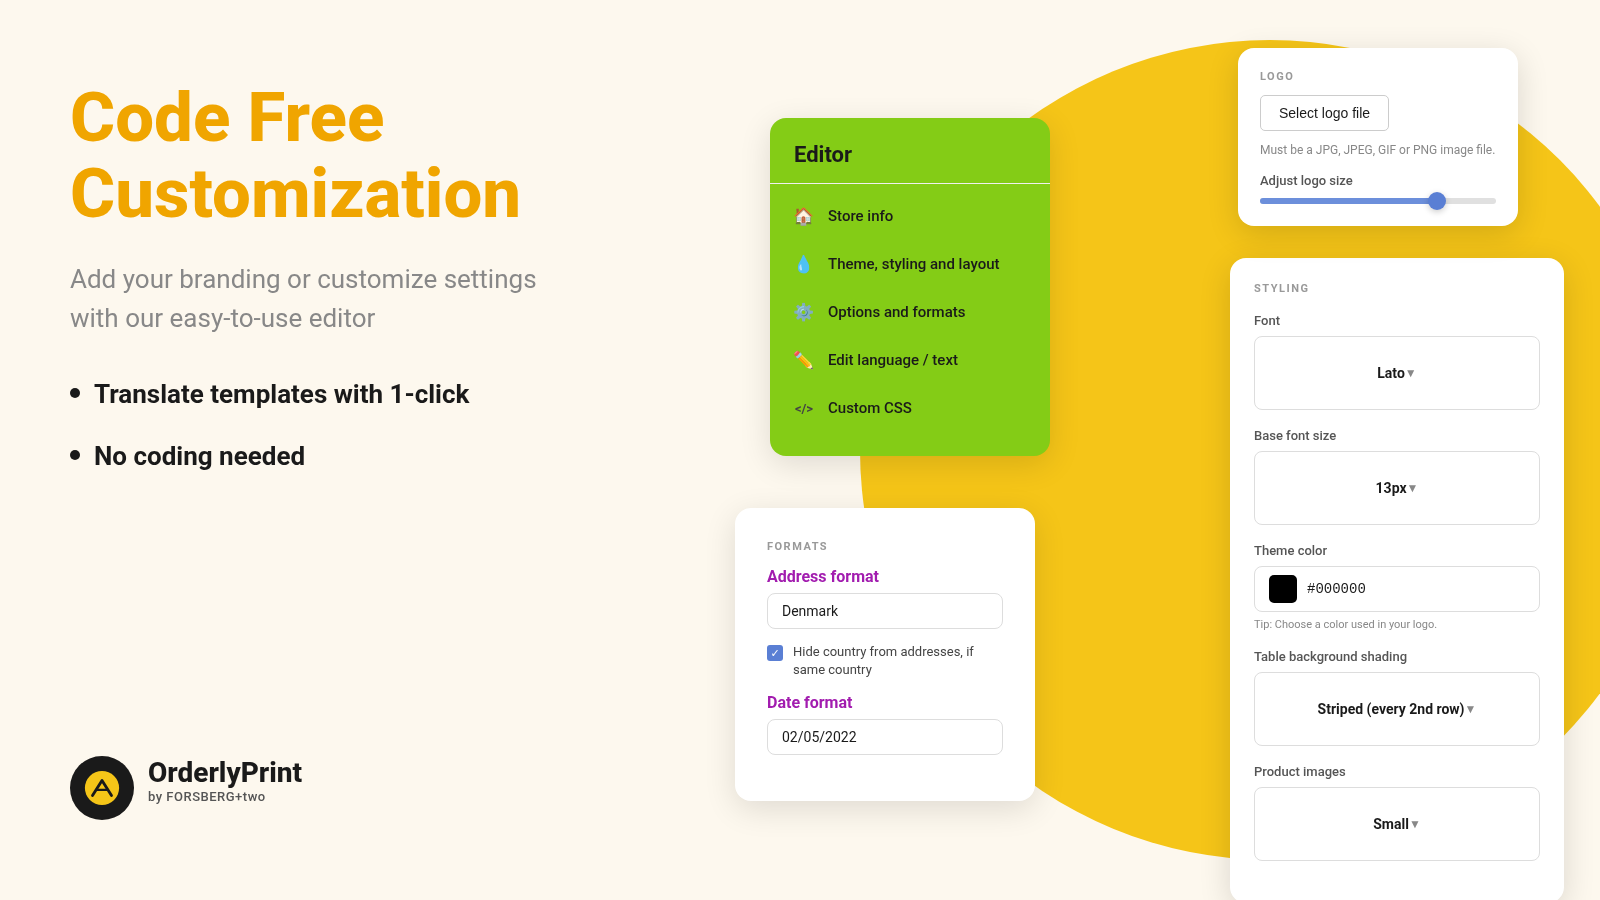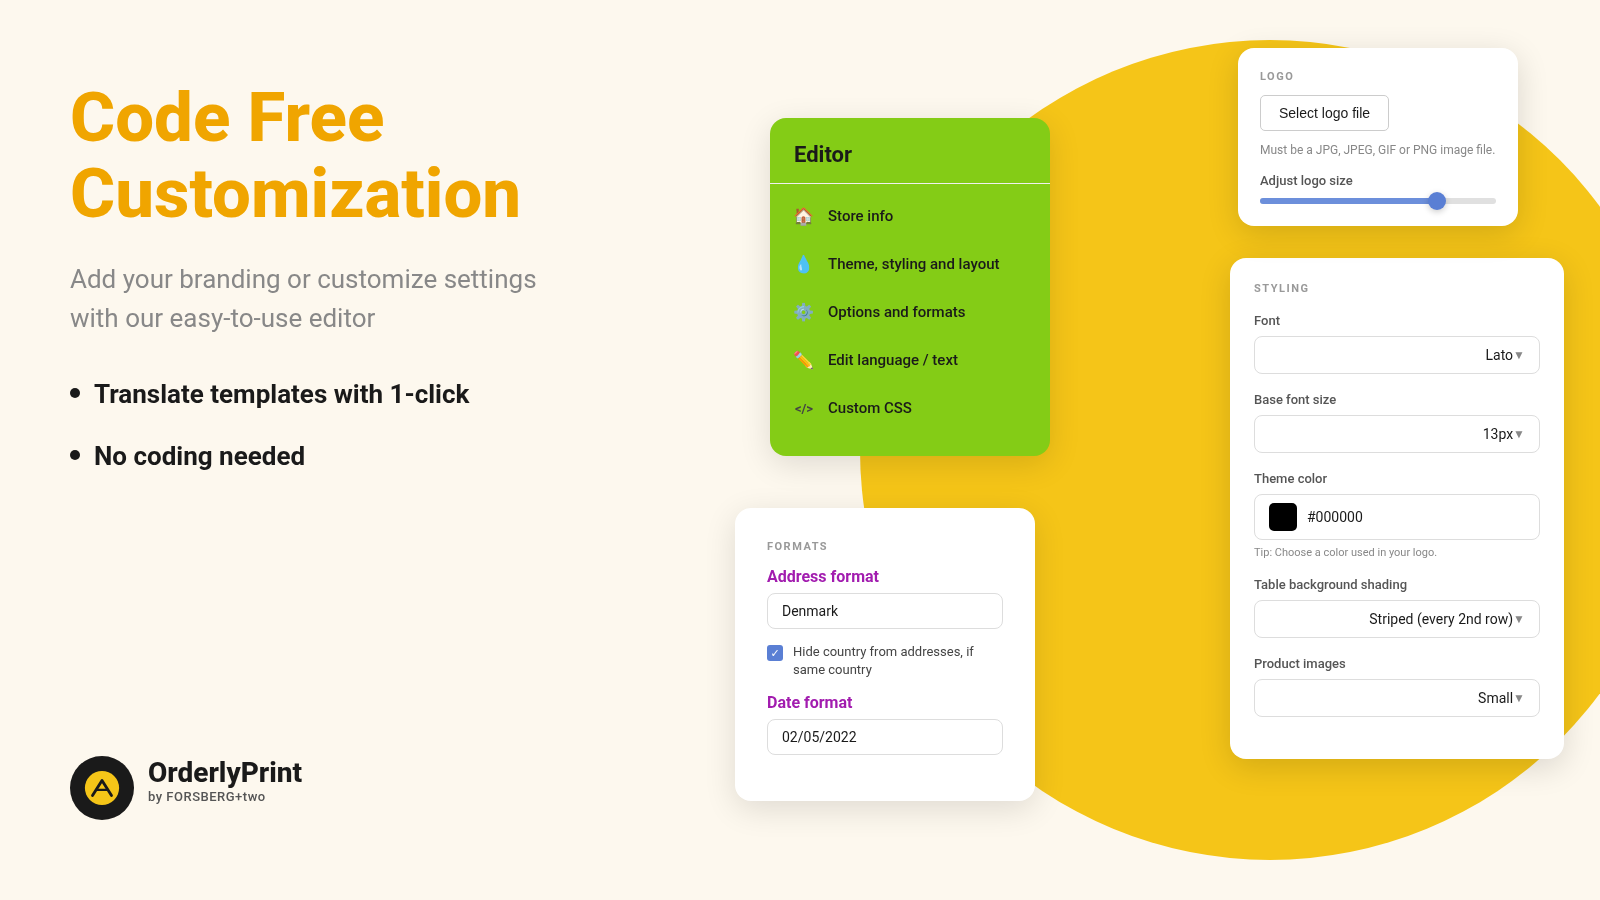--- a/index.html
+++ b/index.html
@@ -277,42 +277,44 @@
       font-size: 13px;
       color: #555;
       margin-bottom: 8px;
       font-weight: 500;
     }
 
     .styled-select {
       width: 100%;
       border: 1.5px solid #ddd;
       border-radius: 8px;
-      padding: 10px 14px;
+      padding: 28px 14px;
       font-size: 14px;
       color: #1a1a1a;
       background: white;
       display: flex;
       align-items: center;
-      justify-content: flex-end;
+      justify-content: center;
       cursor: pointer;
+      font-weight: bold;
     }
 
     .styled-select .chevron {
       color: #888;
       font-size: 12px;
     }
 
     .color-row {
       display: flex;
       align-items: center;
       gap: 10px;
       border: 1.5px solid #ddd;
       border-radius: 8px;
       padding: 8px 14px;
+      font-family: Liberation Mono, monospace;
     }
 
     .color-swatch {
       width: 28px;
       height: 28px;
       background: #000;
       border-radius: 5px;
       flex-shrink: 0;
     }
 

